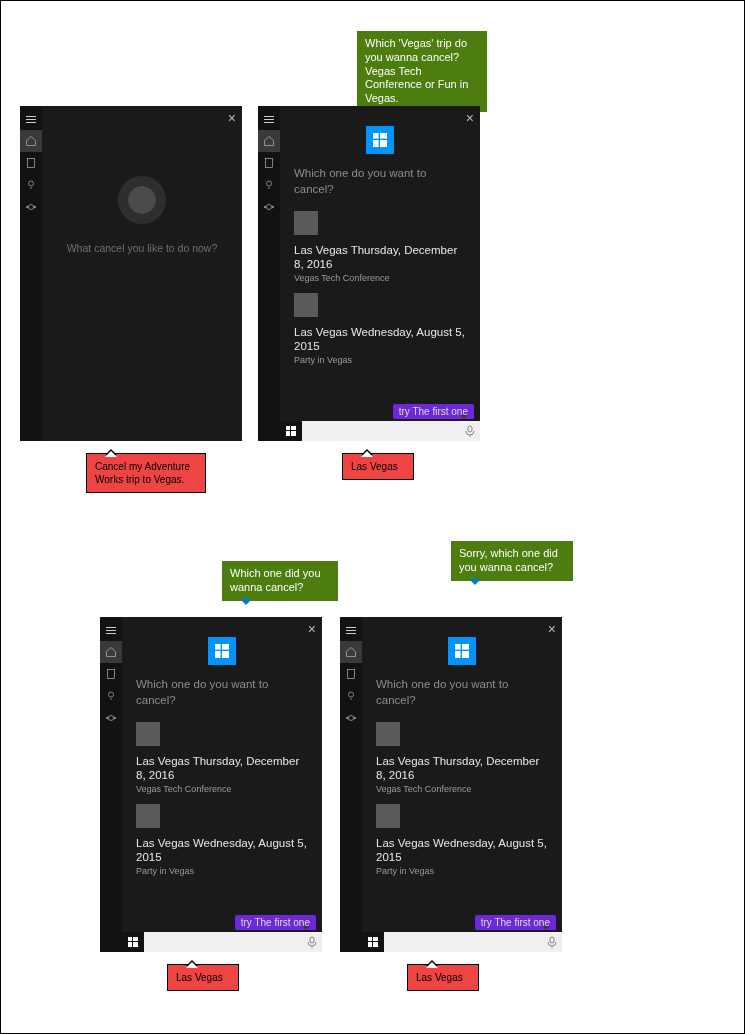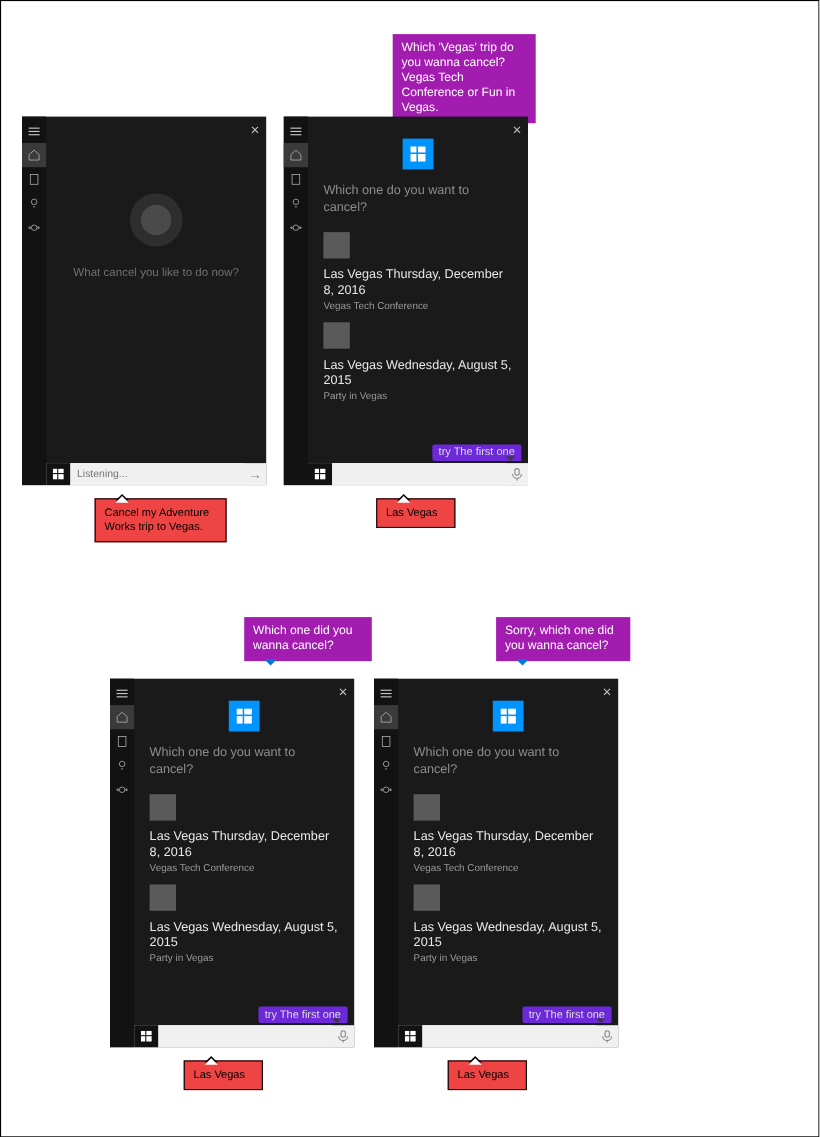--- a/index.html
+++ b/index.html
@@ -125,21 +125,21 @@
     width:48px; height:48px; border-radius:50%;
     background: radial-gradient(circle, #4a4a4a 0, #4a4a4a 40%, #2e2e2e 41%, #2e2e2e 100%);
     margin: 34px auto 18px auto;
   }
   .idle-prompt {
     font-size:10.5px; color:#6f6f6f; text-align:center; padding:0 12px;
   }
 
   
   .voice {
-    background:#a21caf; color:#fff; font-size:11px;
+    background:#4d7c0f; color:#fff; font-size:11px;
     padding:6px 8px; line-height:1.25;
     width: 126px;
     position:relative;
   }
   .voice::after {
     content:""; position:absolute; left:18px; bottom:-10px;
     border:6px solid transparent; border-top-color:#0078d7;
   }
   .v1 { width:130px; }
   .v2 { width:116px; }
@@ -197,32 +197,20 @@
               <path d="M2 12l3-2v4zM22 12l-3-2v4z"></path>
             </svg>
           </div>
       </div>
       <div class="main">
         <div class="close-x">×</div>
         <div style="flex:1; display:flex; flex-direction:column; align-items:center; justify-content:flex-start;">
           <div style="height:36px"></div>
           <div class="cortana-circle"></div>
           <div class="idle-prompt">What cancel you like to do now?</div>
-        </div>
-        <div class="footer">
-          <div class="start">
-            <svg viewBox="0 0 10 10">
-                <rect x="0" y="0" width="4" height="4"></rect>
-                <rect x="5" y="0" width="5" height="4"></rect>
-                <rect x="0" y="5" width="4" height="5"></rect>
-                <rect x="5" y="5" width="5" height="5"></rect>
-              </svg>
-          </div>
-          <input class="searchbox" placeholder="Listening..." style="">
-          <div class="ftr-icon">→</div>
         </div>
       </div>
     </div>
   </div>
   <div class="layer" style="left:85px; top:452px;">
     <div class="user-bubble" style="width:120px"><span>Cancel my Adventure Works trip to Vegas.</span></div>
   </div>
 
   <div class="layer" style="left:356px; top:30px;">
     <div class="voice v1"><span>Which 'Vegas' trip do you wanna cancel? Vegas Tech Conference or Fun in Vegas.</span></div>
@@ -395,21 +383,21 @@
               </svg>
             </div>
         </div>
       </div>
     </div>
   </div>
   <div class="layer" style="left:166px; top:963px;">
     <div class="user-bubble ub-sm"><span>Las Vegas</span></div>
   </div>
 
-  <div class="layer" style="left:450px; top:560px;border-radius:18px;">
+  <div class="layer" style="left:450px; top:540px;border-radius:18px;">
     <div class="voice v3"><span>Sorry, which one did you wanna cancel?</span></div>
   </div>
 
   <div class="layer p4">
     <div class="cortana">
       <div class="sidebar">
         <div class="sb-btn">
             <div class="hamb">
               <span></span>
               <span></span>

